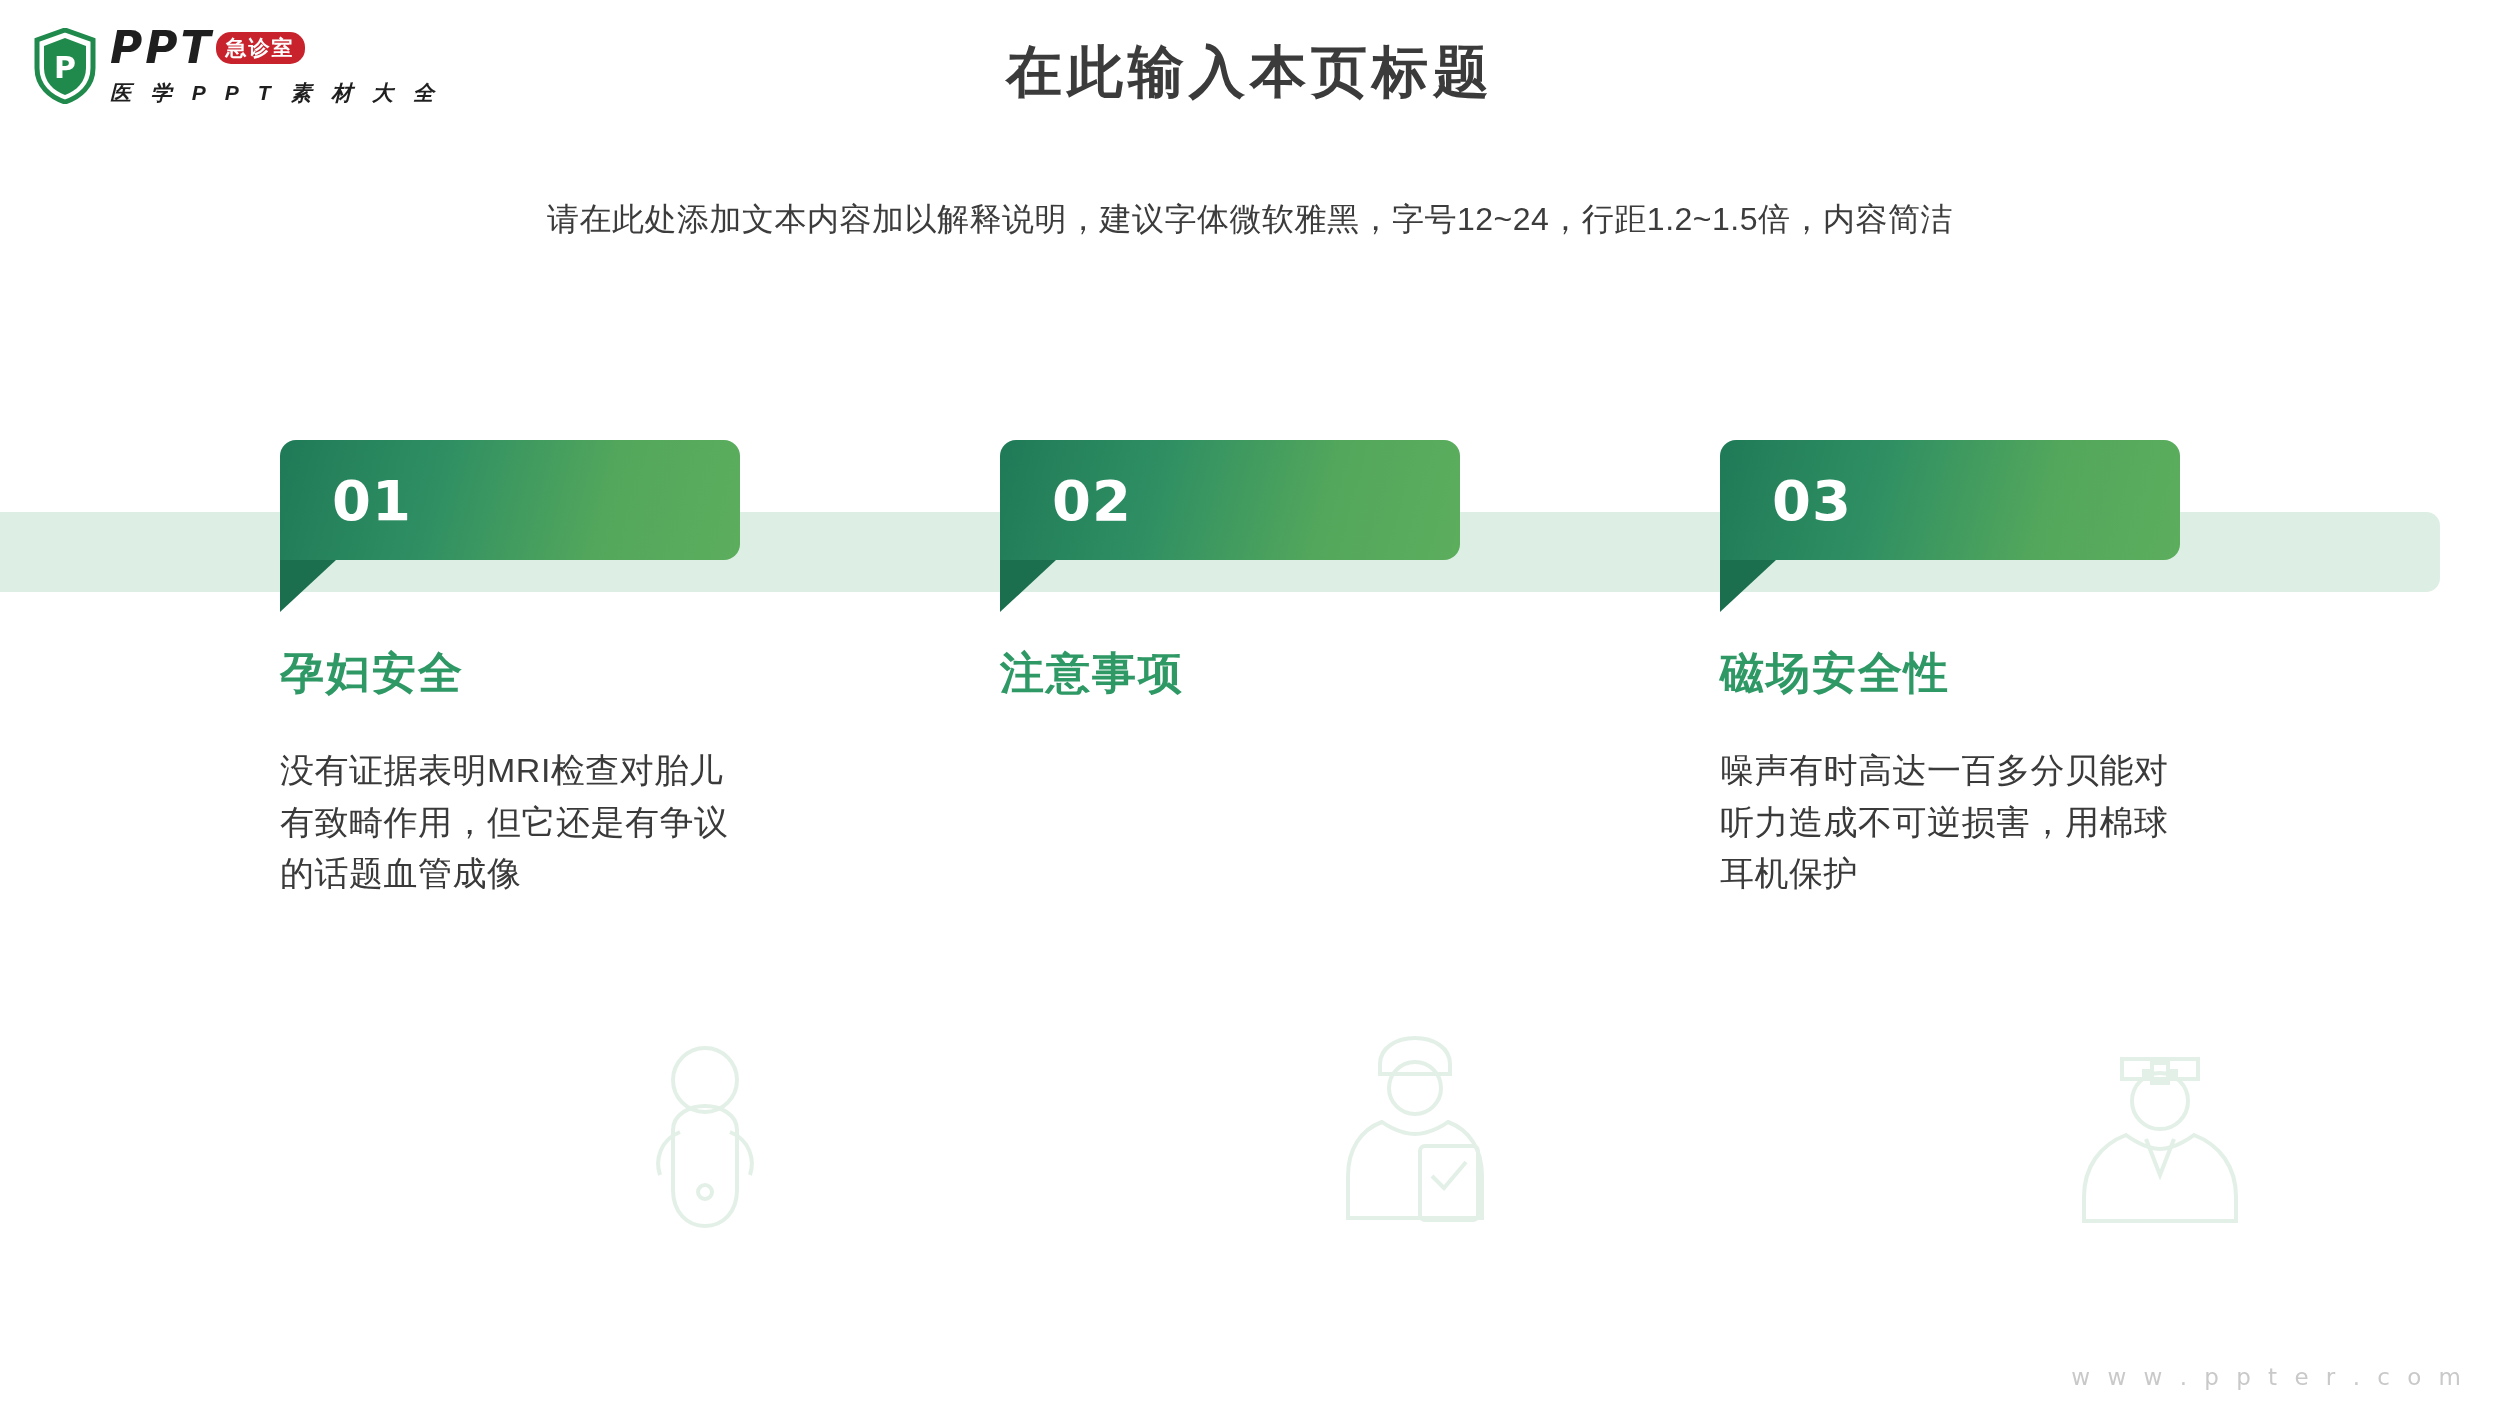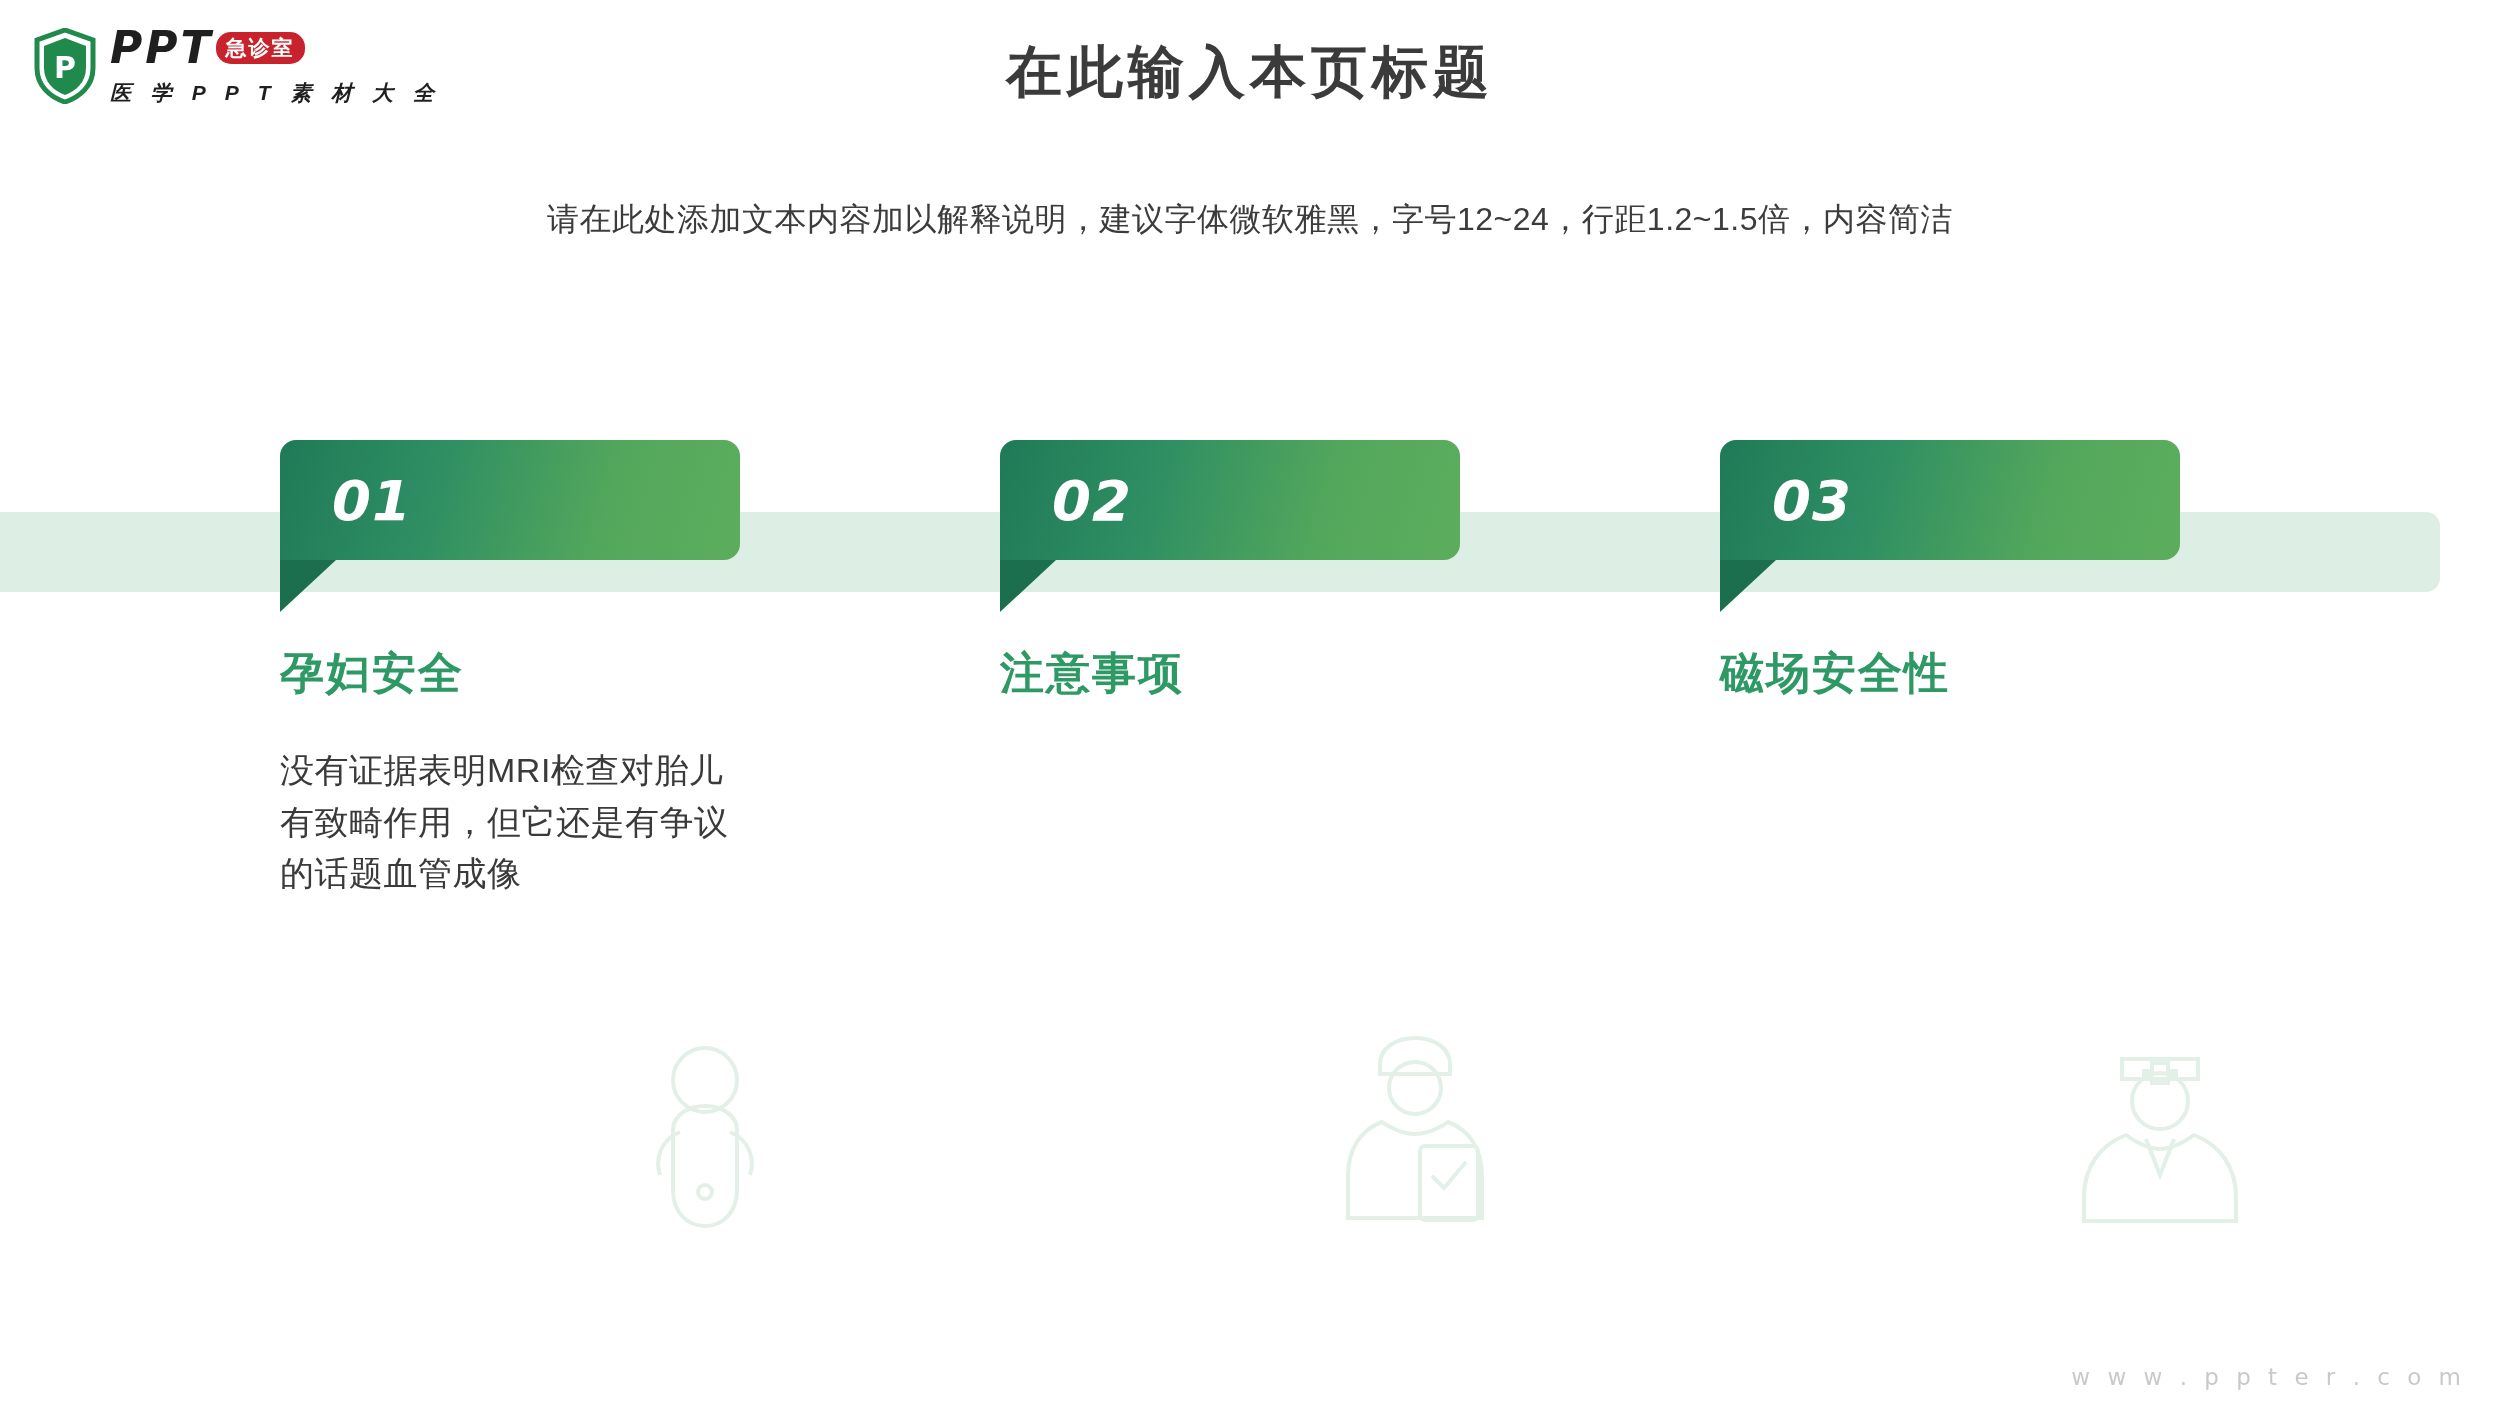--- a/index.html
+++ b/index.html
@@ -125,21 +125,20 @@
   }
   .col-1 { left: 280px; }
   .col-2 { left: 1000px; }
   .col-3 { left: 1720px; }
 
   
   .tag {
     position: relative;
     width: 460px;
     height: 120px;
-    font-style: italic;
   }
   .tag-body {
     position: absolute;
     left: 0;
     top: 0;
     width: 460px;
     height: 120px;
     border-radius: 16px 16px 16px 0;
     background: linear-gradient(105deg, #1f7a57 0%, #2f8f63 34%, #53a75c 70%, #5cae5d 100%);
   }
@@ -251,20 +250,21 @@
     <div class="col-heading">注意事项</div>
   </div>
 
   <div class="col col-3">
     <div class="tag">
       <div class="tag-body"></div>
       <div class="tag-fold"></div>
       <div class="tag-num">03</div>
     </div>
     <div class="col-heading">磁场安全性</div>
+    <div class="col-body">噪声有时高达一百多分贝能对听力造成不可逆损害，用棉球耳机保护</div>
   </div>
 </div>
 
 <div class="wm wm-1">
   <svg width="170" height="200" viewBox="0 0 170 200" fill="none" stroke="#e3f0e7" stroke-width="4">
     <circle cx="85" cy="40" r="32"></circle>
     <path d="M53 90 C53 74 70 66 85 66 C100 66 117 74 117 90 L117 150 C117 172 103 186 85 186 C67 186 53 172 53 150 Z"></path>
     <circle cx="85" cy="152" r="7"></circle>
     <path d="M60 92 C40 100 35 120 40 135"></path>
     <path d="M110 92 C130 100 135 120 130 135"></path>

